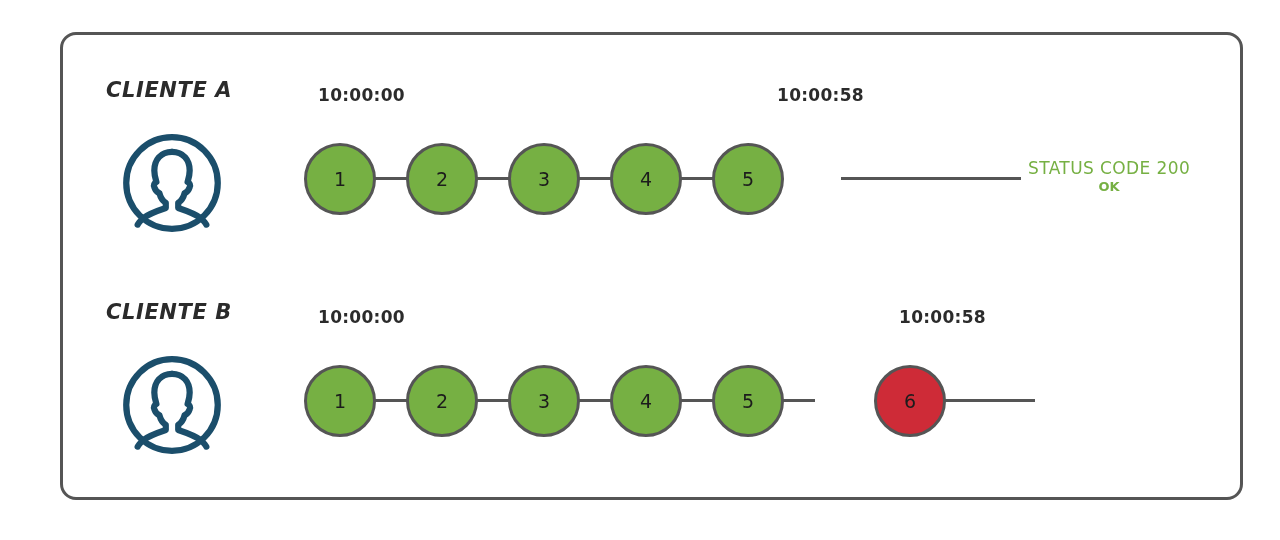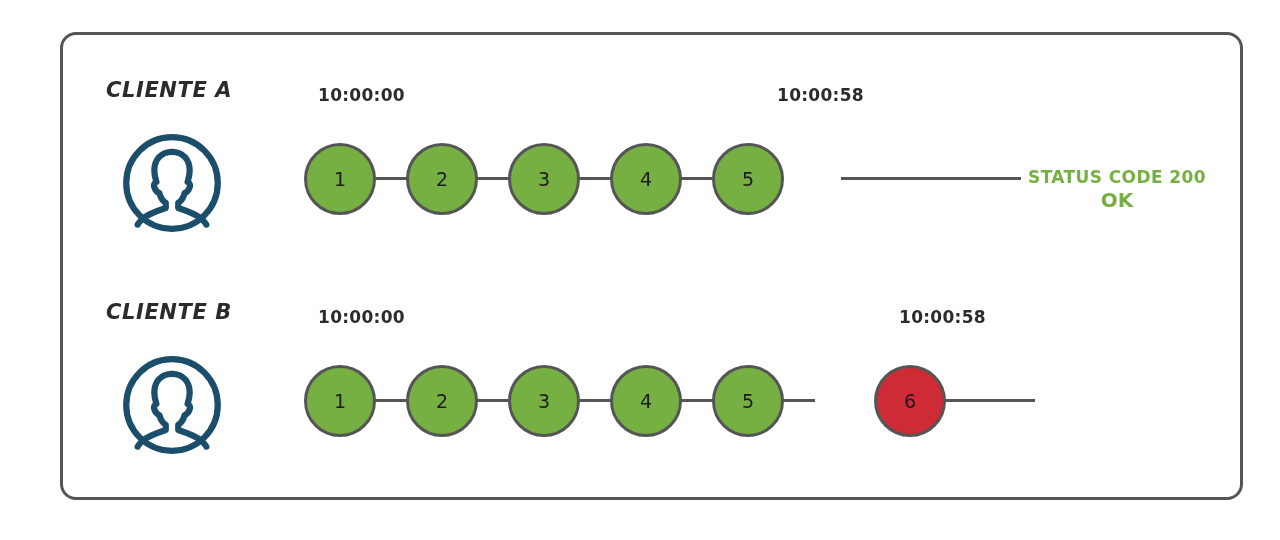--- a/index.html
+++ b/index.html
@@ -121,26 +121,25 @@
   
   .status {
     position: absolute;
     text-align: center;
     white-space: nowrap;
     font-family: "DejaVu Sans", sans-serif;
     line-height: 1.25;
   }
   .status .line1 {
     font-size: 17px;
-    font-weight: 700;
+    font-weight: 400;
     letter-spacing: 0.4px;
-    margin-top: 9px;
   }
   .status .line2 {
-    font-size: 20px;
+    font-size: 13px;
     font-weight: 600;
   }
   .status.ok  { color: #76b043; left: 1028px; top: 158px; }
 </style>
 </head>
 <body>
 
 <div id="canvas">
 
   <div class="panel"></div>

